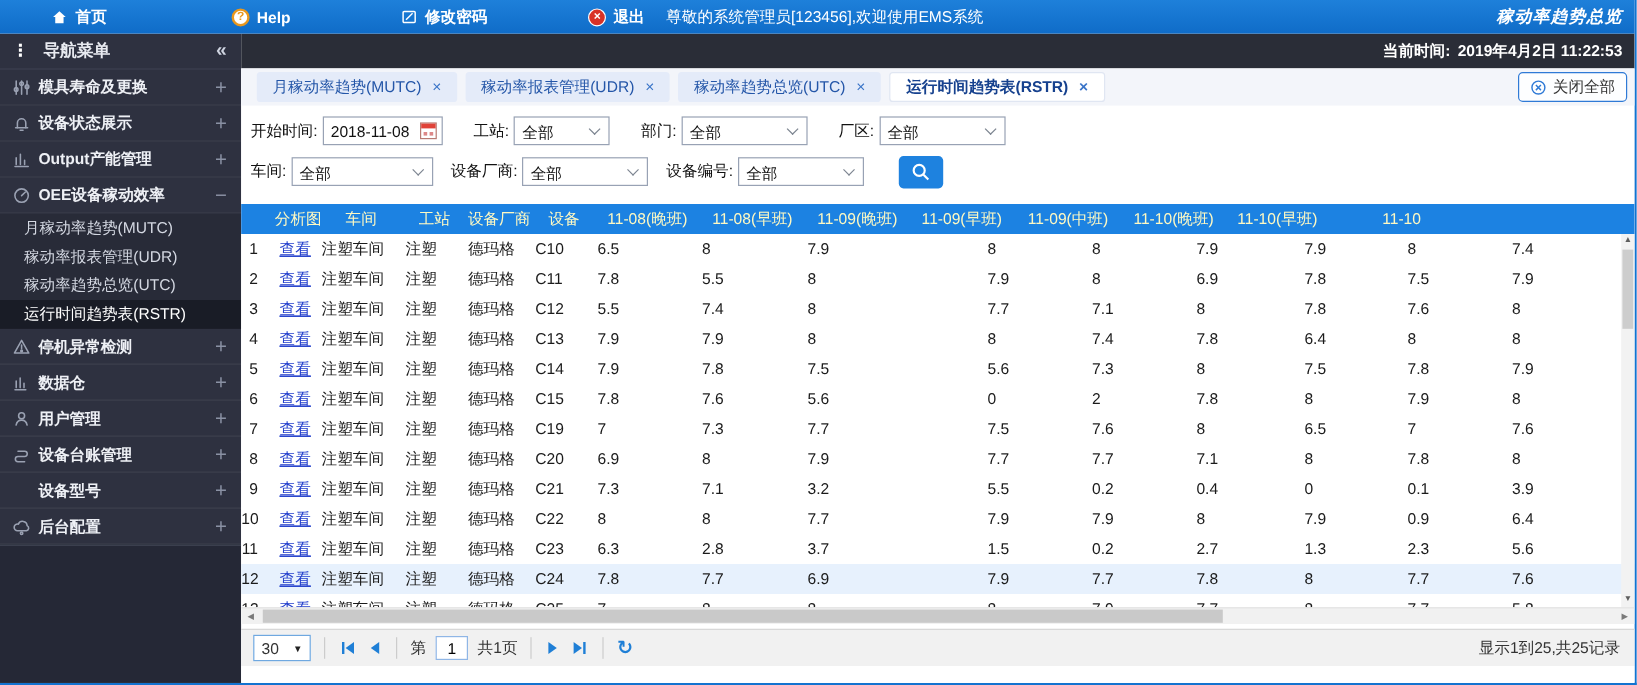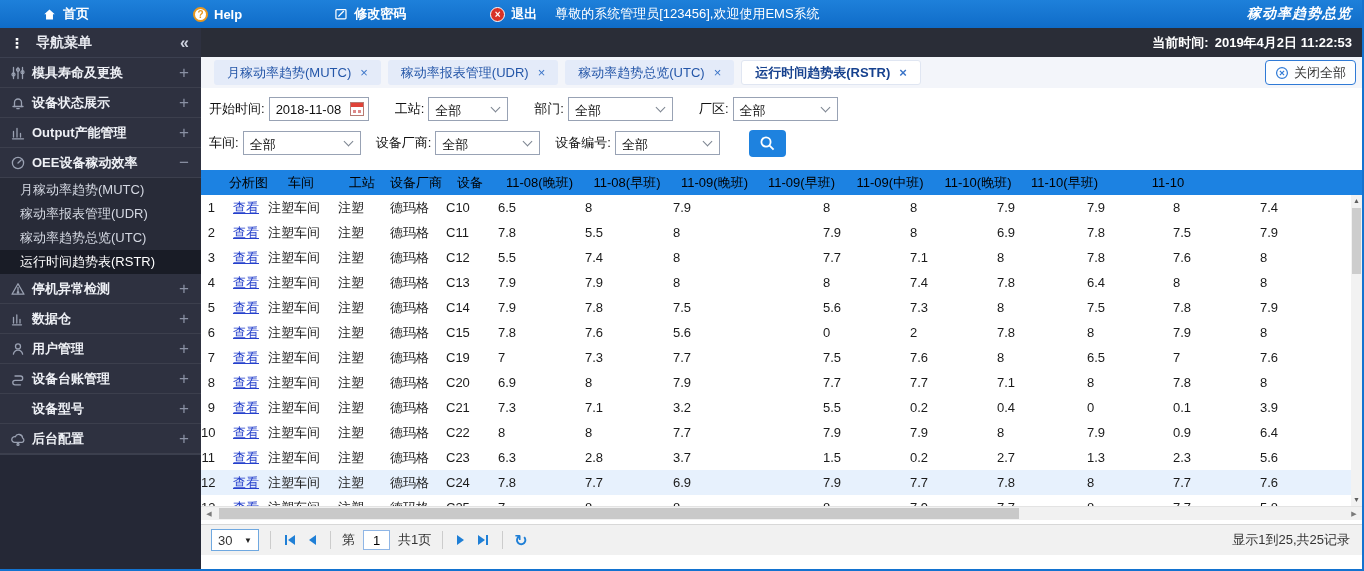--- a/index.html
+++ b/index.html
@@ -58,21 +58,21 @@
   .cal{position:absolute;right:4px;top:4px;width:14px;height:14px;border:1px solid #b87a72;background:#fff}
   .cal:before{content:"";position:absolute;left:0;top:0;right:0;height:4px;background:#e04238}
   .cal:after{content:"";position:absolute;left:2px;bottom:2px;width:3px;height:3px;background:#d88;box-shadow:5px 0 #d88}
   .selectbox{position:relative;height:24px;border:1px solid #98a2b4;background:#fff;display:flex;align-items:flex-end;padding-left:6px;font-size:13px;cursor:pointer}
   .chev{position:absolute;right:8px;top:6px;width:7px;height:7px;border-right:1.4px solid #7c8490;border-bottom:1.4px solid #7c8490;transform:rotate(45deg)}
   .w80{width:80px}.w105{width:105px}.w118{width:118px}
   .search-btn{width:37px;height:27px;background:#1e82df;border:none;border-radius:4px;display:flex;align-items:center;justify-content:center;margin-left:14px;cursor:pointer}
 
   
   .tablewrap{position:relative;margin-top:2px}
-  .thead{display:flex;height:25px;background:var(--thead);color:#000000;font-size:13px;overflow:hidden}
+  .thead{display:flex;height:25px;background:var(--thead);color:#fef9c3;font-size:13px;overflow:hidden}
   .th{flex-shrink:0;display:flex;align-items:center;justify-content:center;white-space:nowrap;overflow:visible}
   .tbody{position:relative;height:325px;overflow:hidden}
   .tr{display:flex;height:25px;align-items:center;font-size:13px;color:#1b1b1b;background:#fff}
   .tr.hl{background:var(--hl)}
   .td{flex-shrink:0;white-space:nowrap;overflow:hidden;padding-left:2px}
   .td.num{text-align:right;padding-right:16px;padding-left:0}
   .view{color:var(--link);text-decoration:underline;cursor:pointer}
   .vscroll{position:absolute;right:0;top:0;width:11px;height:311px;background:#f2f2f2}
   .vthumb{position:absolute;left:1px;right:1px;top:13px;height:66px;background:#cdcdcd}
   .varr{position:absolute;left:0;right:0;height:12px;color:#5e5e5e;font-size:7px;text-align:center;line-height:12px;cursor:pointer}

